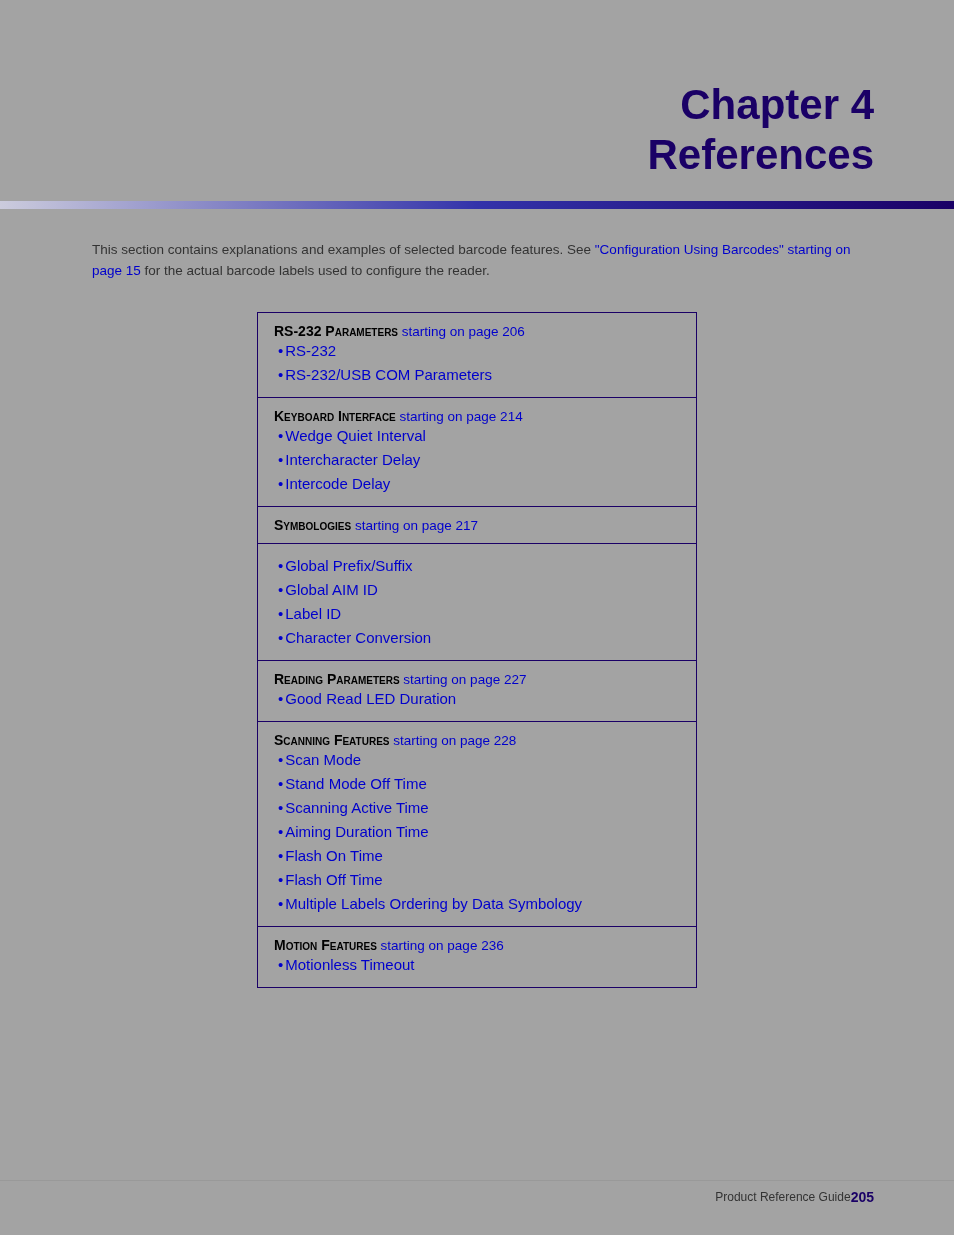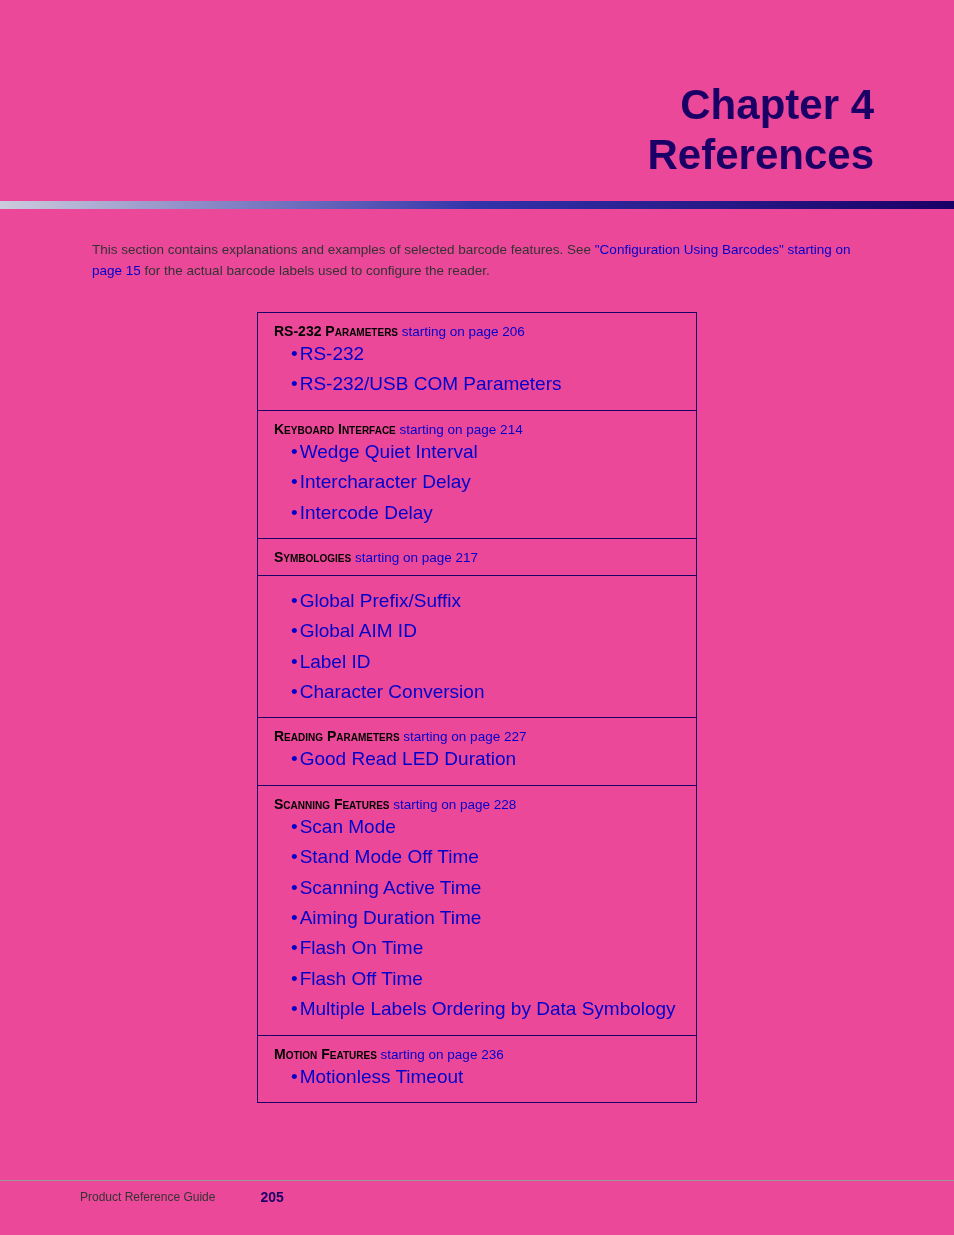--- a/index.html
+++ b/index.html
@@ -8,21 +8,21 @@
       width: 954px;
       min-height: 1235px;
       background: #ffffff;
       font-family: Arial, Helvetica, sans-serif;
       position: relative;
     }
 
     .page-container {
       width: 954px;
       min-height: 1235px;
-      background: #ec4899;
+      background: #a3a3a3;
       position: relative;
       padding: 0;
     }
 
     
     .chapter-header {
       text-align: right;
       padding: 80px 80px 20px 80px;
     }
 
@@ -90,44 +90,43 @@
 
     .toc-heading .page-link {
       color: #0000cc;
       font-weight: normal;
       font-variant: normal;
       font-size: 13.5px;
     }
 
     .toc-subitem {
       color: #0000cc;
-      font-size: 19px;
+      font-size: 15px;
       line-height: 1.6;
       display: block;
-      margin-left: 17px;
+      margin-left: 4px;
     }
 
     .toc-subitem::before {
       content: '•';
       margin-right: 2px;
     }
 
     
     .page-footer {
       position: absolute;
       bottom: 30px;
       left: 0;
       right: 0;
       padding: 0 80px;
       display: flex;
-      justify-content: flex-start;
+      justify-content: flex-end;
       align-items: center;
       border-top: 1px solid #999;
       padding-top: 8px;
-      gap: 45px;
     }
 
     .footer-left {
       font-size: 12px;
       color: #333;
     }
 
     .footer-right {
       font-size: 14px;
       font-weight: bold;

